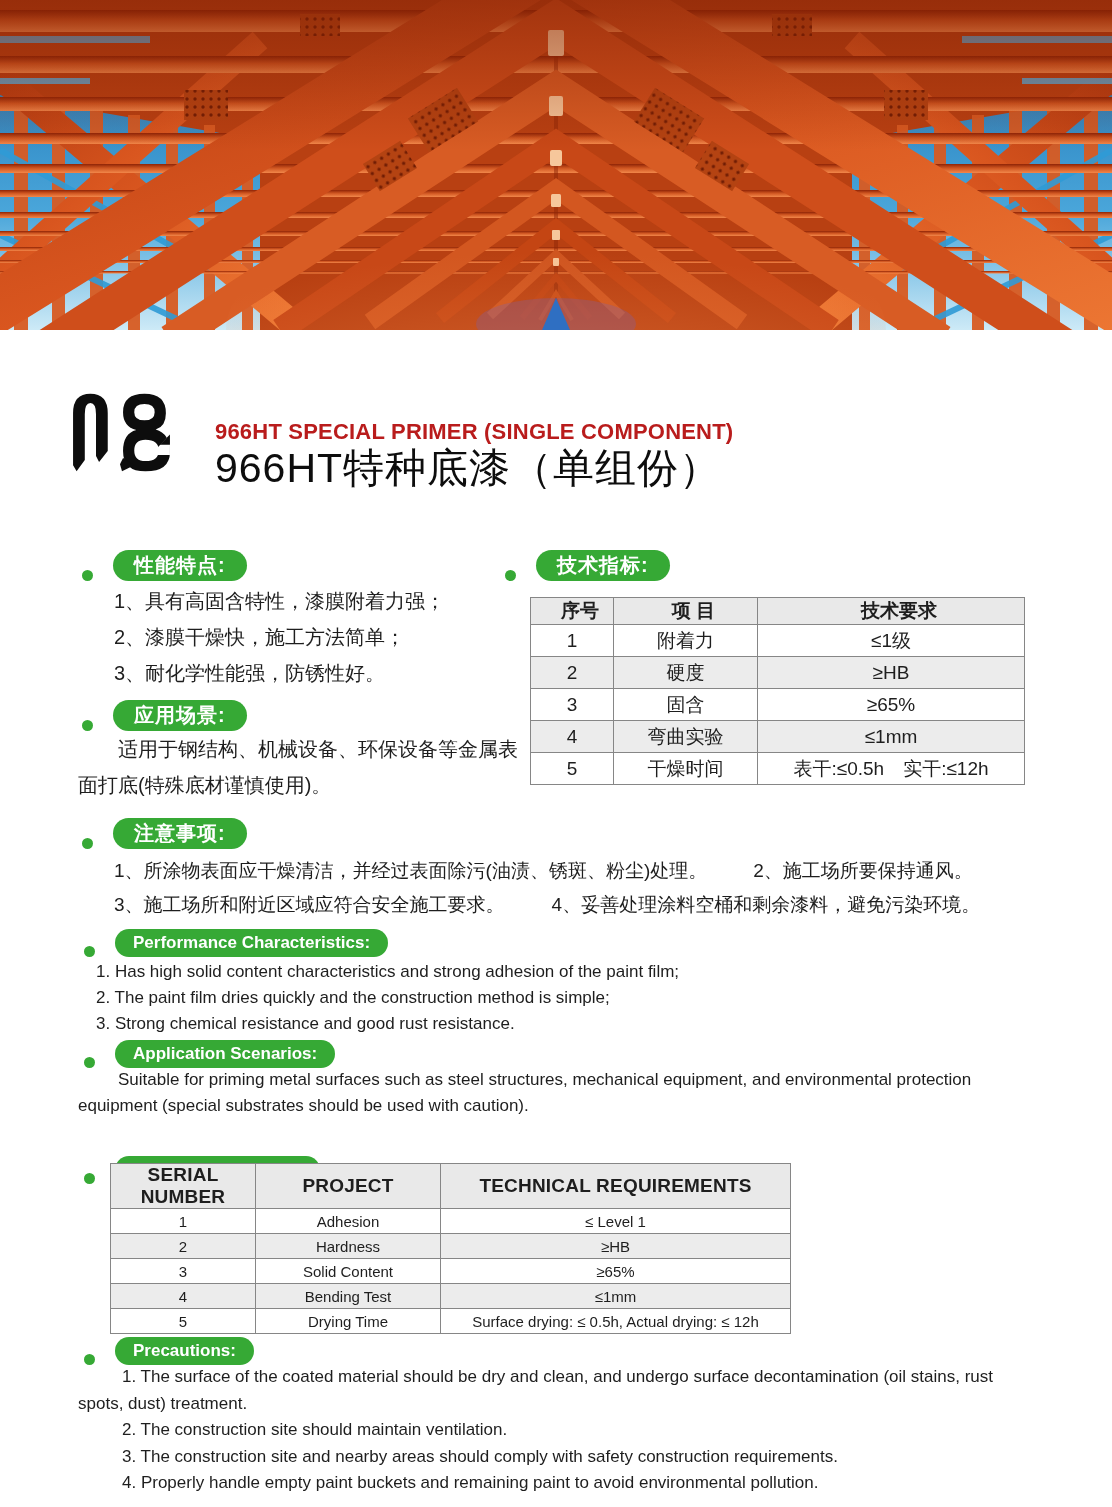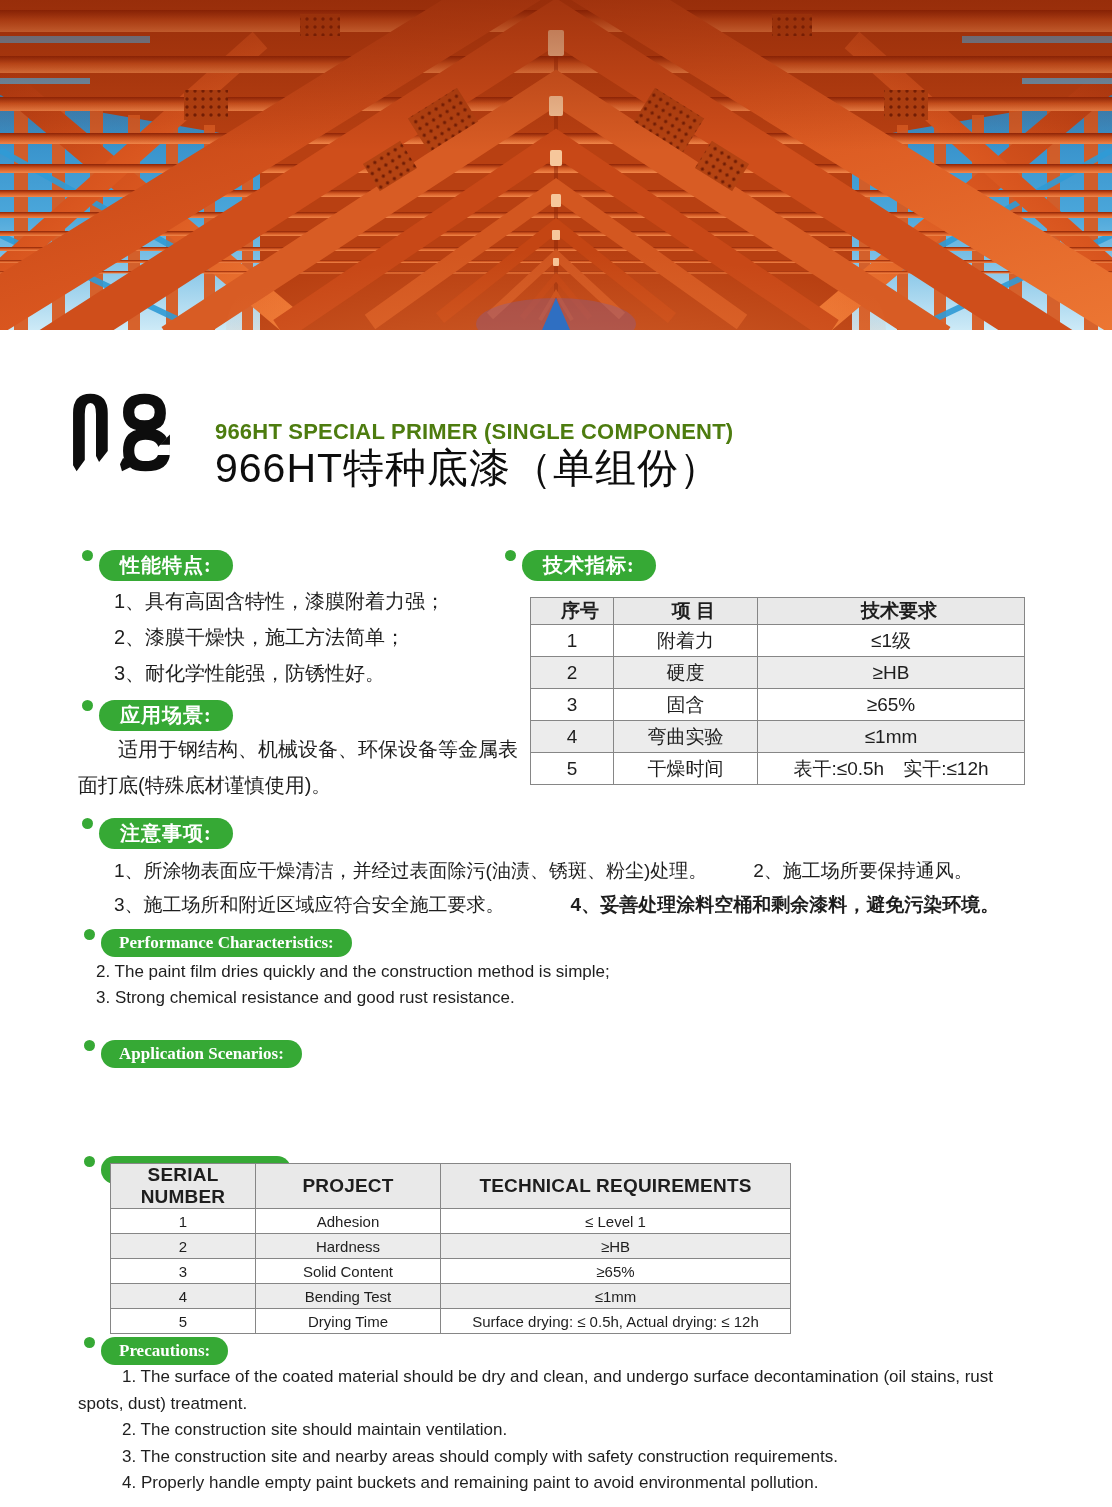--- a/index.html
+++ b/index.html
@@ -13,34 +13,34 @@
   html,body{margin:0;padding:0;background:#ffffff;}
   body{font-family:"Liberation Sans","DejaVu Sans",sans-serif;color:var(--text);}
   .page{position:relative;width:1112px;height:1507px;margin:0 auto;background:#fff;overflow:hidden;}
 
   .hero{position:absolute;left:0;top:0;width:1112px;height:330px;display:block;}
 
   .num-badge{position:absolute;left:70px;top:352px;width:102px;height:158px;}
   .num-badge svg{width:100%;height:100%;display:block;}
   .sr{position:absolute;width:1px;height:1px;overflow:hidden;clip:rect(0 0 0 0);white-space:nowrap;}
 
-  .title-en{position:absolute;left:215px;top:419px;font-size:22px;font-weight:700;letter-spacing:0.2px;color:#4d7c0f;}
+  .title-en{position:absolute;left:215px;top:419px;font-size:22px;font-weight:700;letter-spacing:0.2px;color:#b91c1c;}
   .title-zh{position:absolute;left:215px;top:441px;font-size:41px;font-weight:400;letter-spacing:1px;color:#0d0d0d;}
 
-  .sec{position:absolute;display:flex;align-items:flex-start;gap:6px;font-family:Liberation Serif, serif;}
+  .sec{position:absolute;display:flex;align-items:flex-end;gap:20px;}
   .dot{width:11px;height:11px;border-radius:50%;background:var(--accent-green);flex:0 0 auto;}
   .pill{background:var(--accent-green);color:#fff;font-weight:700;display:flex;align-items:center;border-radius:17px;white-space:nowrap;}
   .pill.zh{height:31px;padding:0 21px;font-size:20px;letter-spacing:1px;}
   .pill.en{height:28px;padding:8px 18px;font-size:17px;}
 
   .zh-lines{position:absolute;left:114px;top:583px;font-size:20px;line-height:36px;}
   .zh-para{position:absolute;left:78px;top:731px;width:458px;font-size:20px;line-height:36px;text-indent:40px;}
   .zh-notes{position:absolute;left:114px;top:854px;font-size:19px;line-height:34px;white-space:nowrap;}
   .zh-notes .gap-a{margin-left:46px;}
-  .zh-notes .gap-b{margin-left:66px;font-weight:bold;}
+  .zh-notes .gap-b{margin-left:47px;}
 
   table{border-collapse:collapse;table-layout:fixed;}
   th,td{border:1px solid var(--table-border);text-align:center;padding:0 4px;overflow:hidden;}
   thead th{background:var(--table-header-bg);font-weight:700;}
   tbody tr:nth-child(even) td{background:var(--table-row-alt-bg);}
 
   .tbl-zh{position:absolute;left:530px;top:597px;width:494px;font-size:19px;}
   .tbl-zh th{height:17px;padding-left:20px;}
   .tbl-zh td{height:32px;}
 
@@ -260,28 +260,30 @@
     <div>
       <span>3、施工场所和附近区域应符合安全施工要求。</span><span class="gap-b">4、妥善处理涂料空桶和剩余漆料，避免污染环境。</span>
     </div>
   </div>
 
   <div class="sec" style="left:84px;top:929px;">
     <span class="dot"></span>
     <span class="pill en">Performance Characteristics:</span>
   </div>
   <div class="en-lines">
+    <div>1. Has high solid content characteristics and strong adhesion of the paint film;</div>
     <div>2. The paint film dries quickly and the construction method is simple;</div>
     <div>3. Strong chemical resistance and good rust resistance.</div>
   </div>
 
   <div class="sec" style="left:84px;top:1040px;">
     <span class="dot"></span>
     <span class="pill en">Application Scenarios:</span>
   </div>
+  <div class="en-para">Suitable for priming metal surfaces such as steel structures, mechanical equipment, and environmental protection equipment (special substrates should be used with caution).</div>
 
   <div class="sec" style="left:84px;top:1156px;">
     <span class="dot"></span>
     <span class="pill en">Technical Indicators:</span>
   </div>
   <table class="tbl-en">
     <colgroup>
         <col style="width:145px">
         <col style="width:185px">
         <col style="width:350px">

